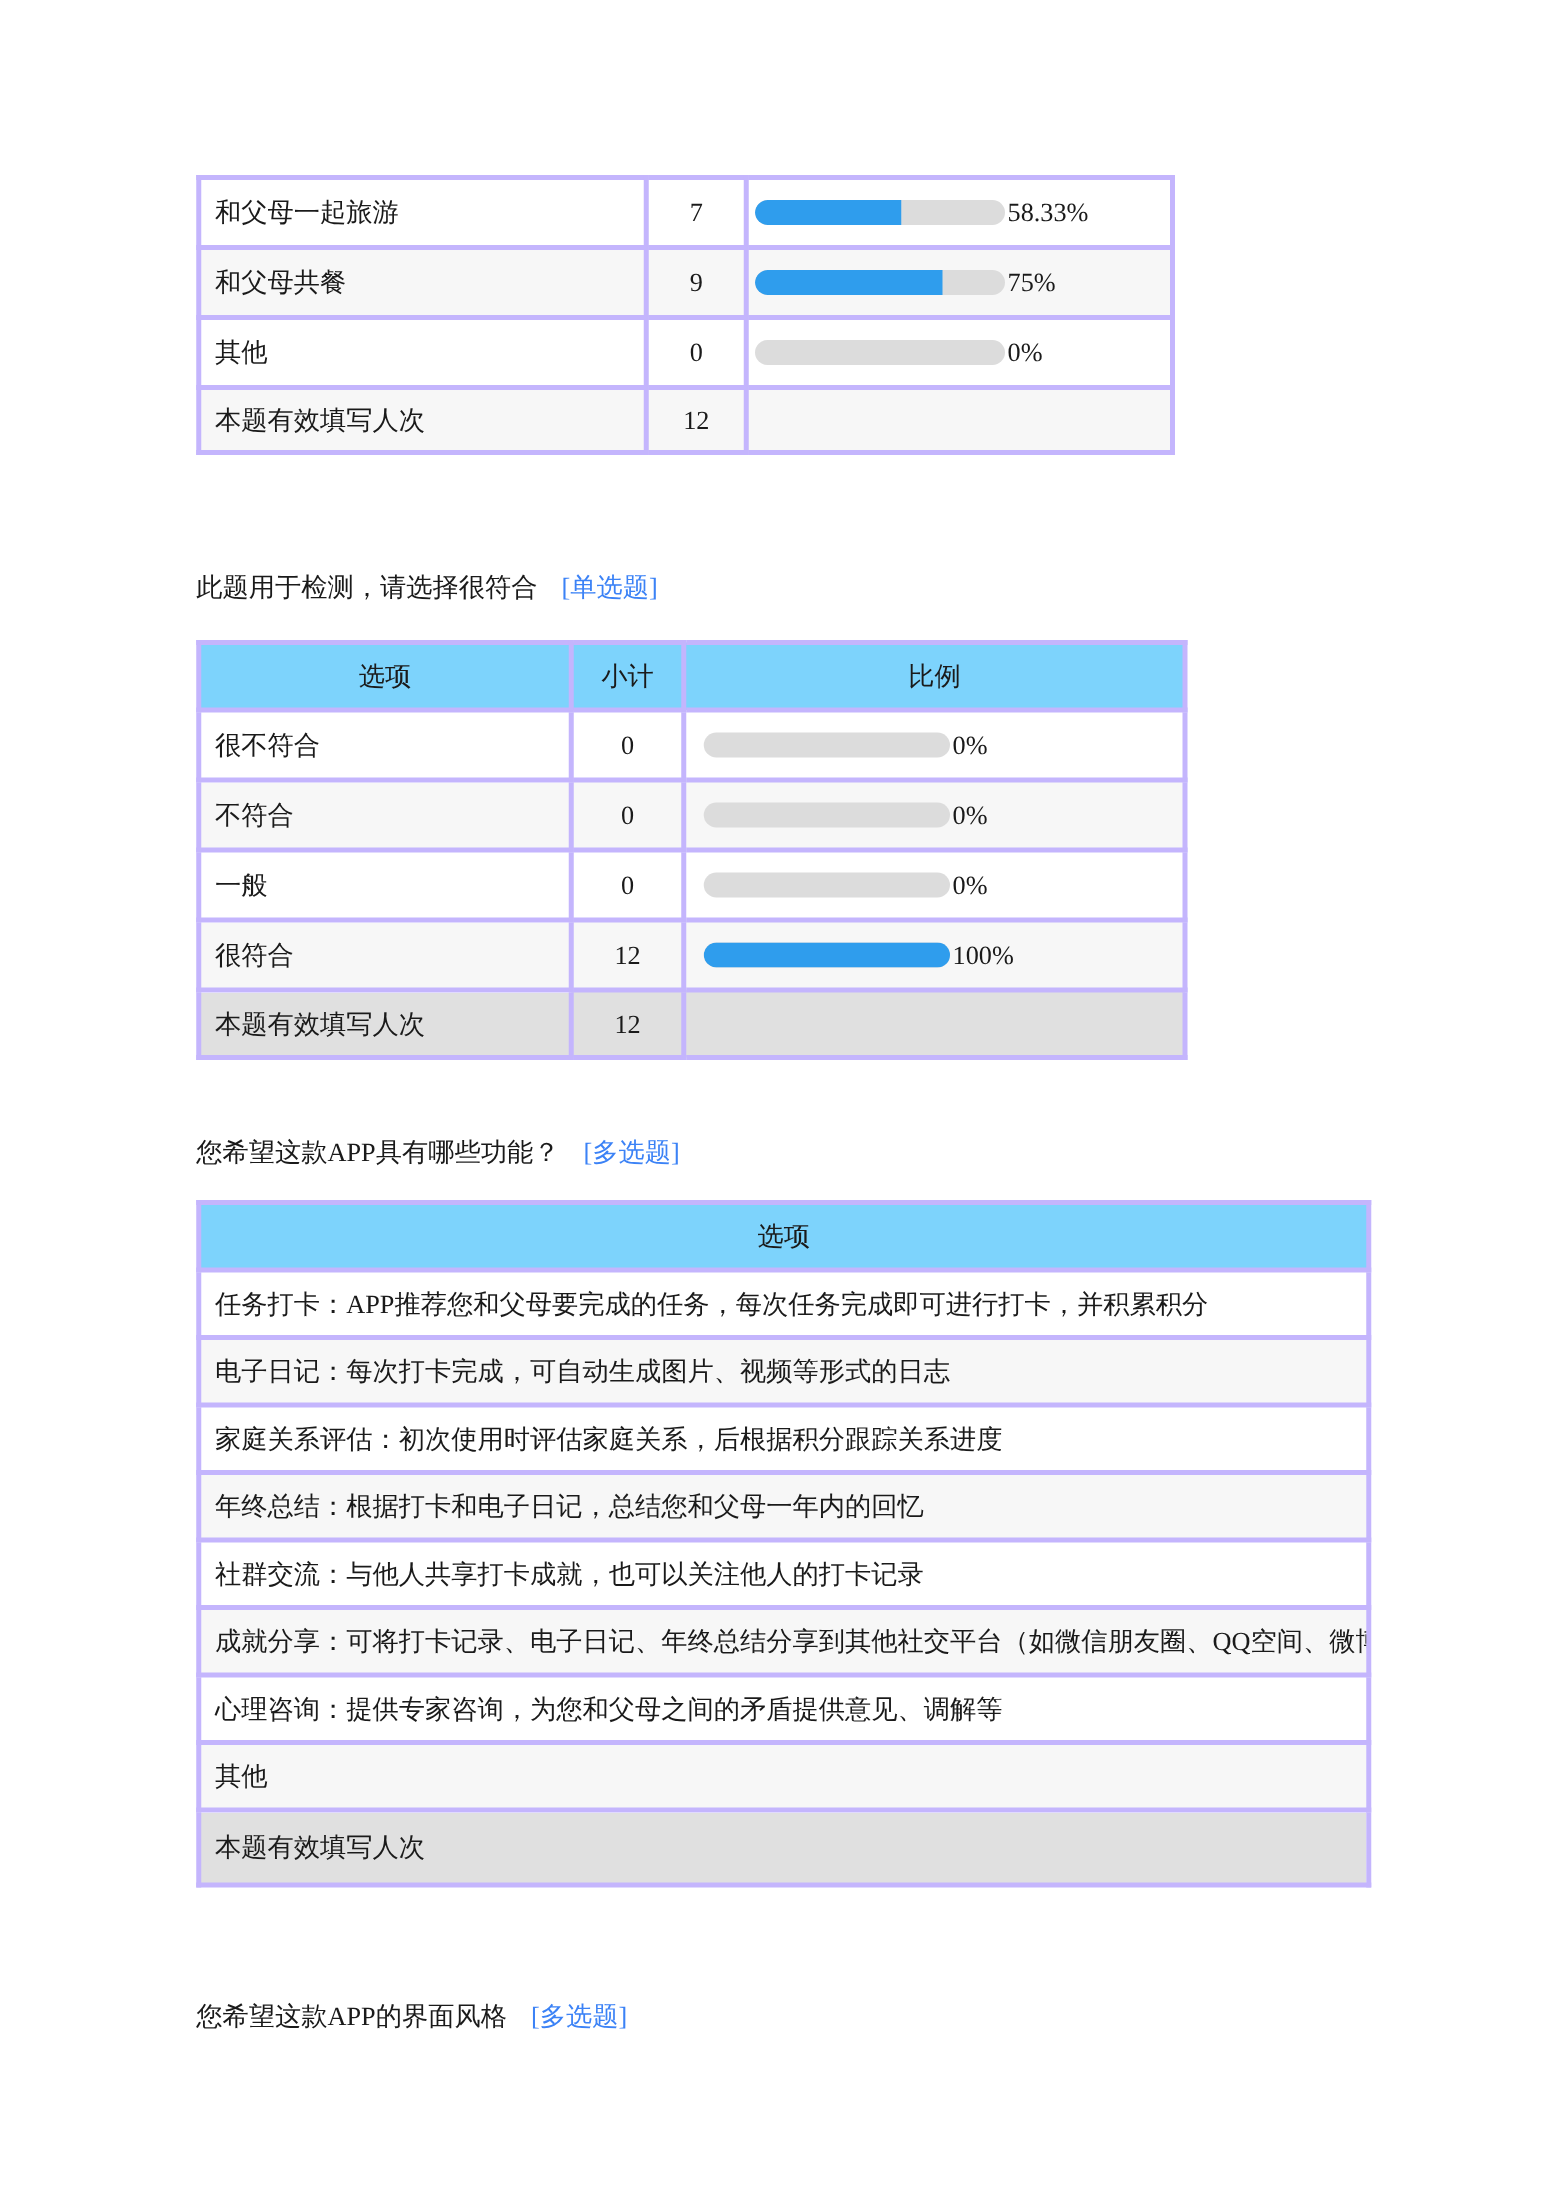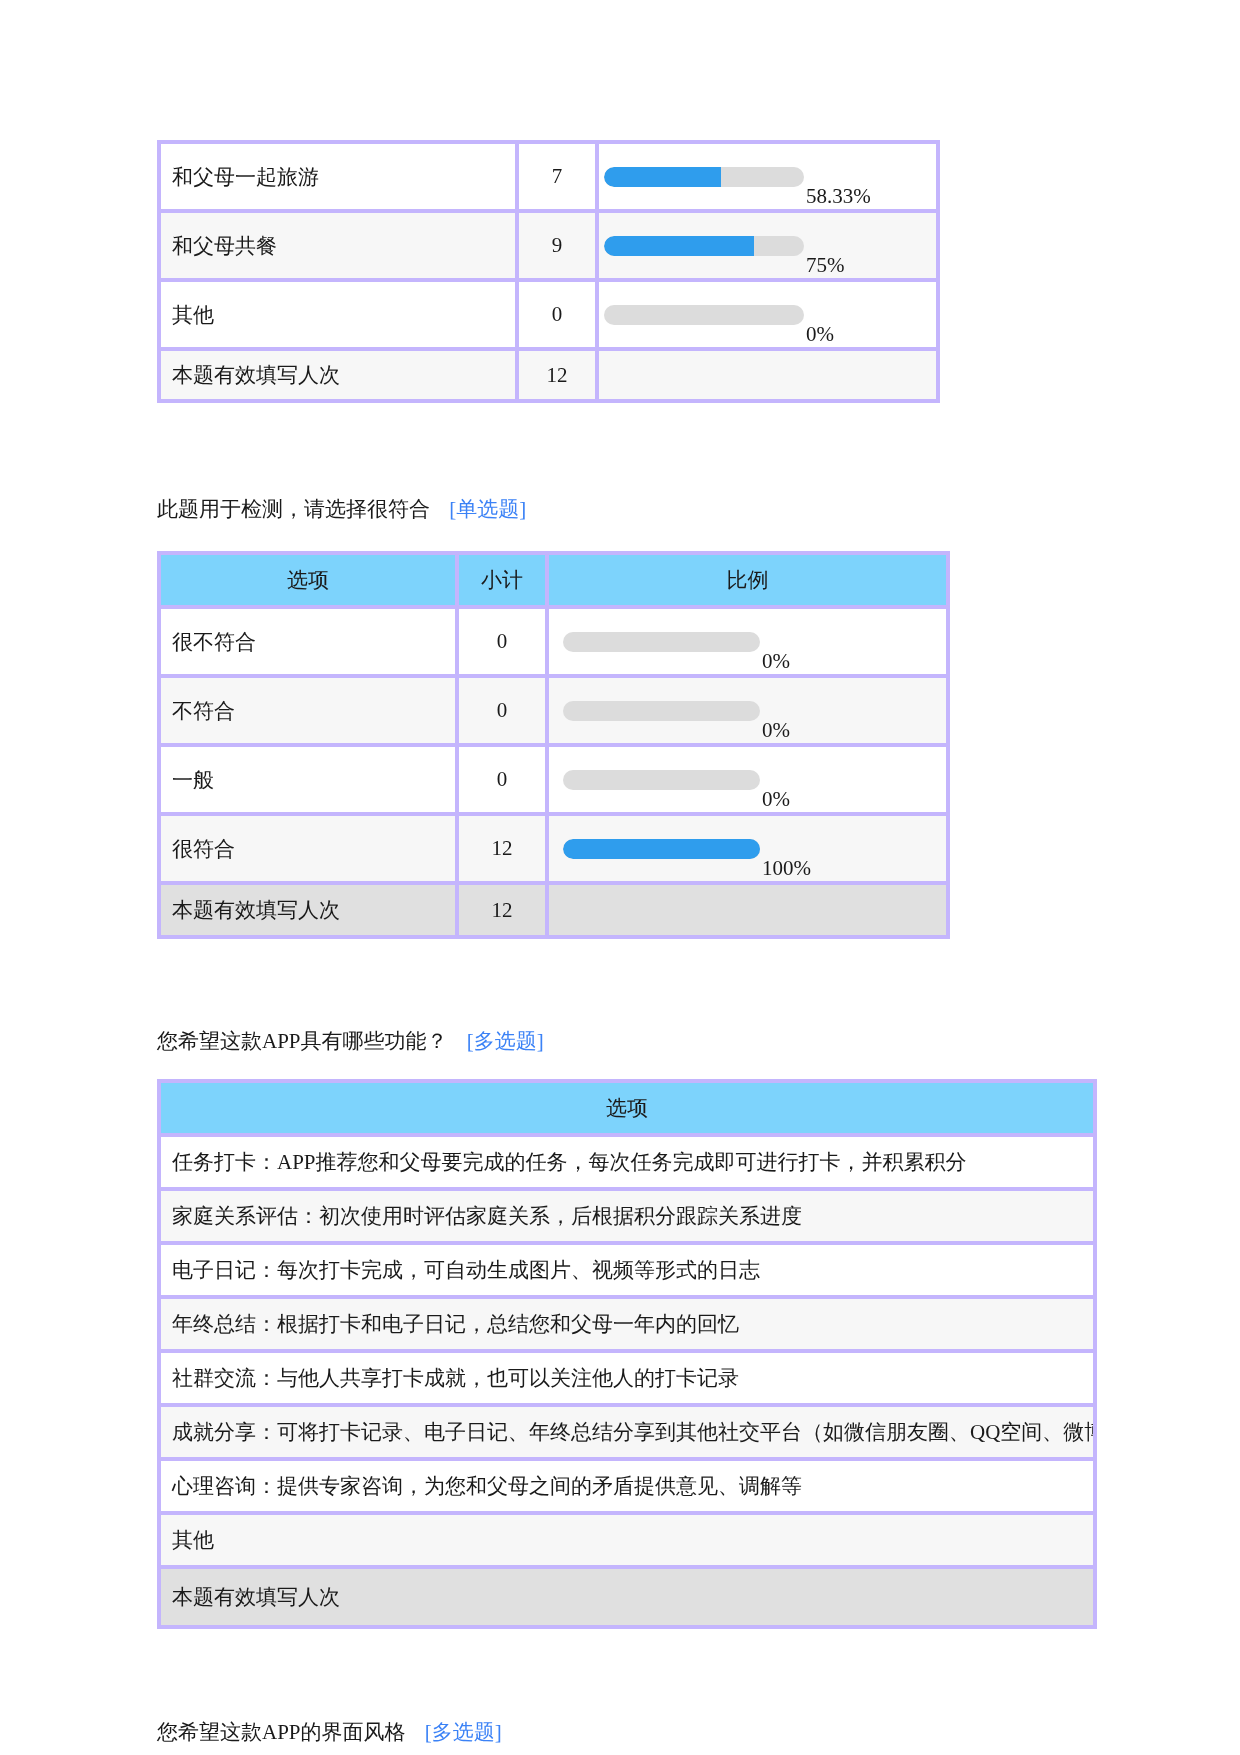--- a/index.html
+++ b/index.html
@@ -36,24 +36,24 @@
   tr.foot td { background:#e0e0e0; }
   .t1 tr.foot td { height:46px; }
   .t2 tr.foot td { height:48px; }
   .t3 tr.foot td { height:54px; }
 
   .barwrap { display:flex; align-items:center; }
   .track { height:20px; background:#dcdcdc; border-radius:10px; overflow:hidden; flex:none; }
   .t1 .track { margin-left:5px; width:200px; }
   .t2 .track { margin-left:14px; width:197px; }
   .fill { height:100%; background:#2f9ded; border-radius:10px 0 0 10px; }
-  .pct { margin-left:2px; flex:none;margin-top:40px; }
+  .pct { margin-left:2px; flex:none; }
 
   .question { margin-top:92px; font-size:21px; }
-  .question.q3 { margin-top:88px; }
+  .question.q3 { margin-top:60px; }
   .question.q4 { margin-top:89px; }
   .qtag { color:#3b82f6; margin-left:14px; text-decoration:none;text-align:right; }
 </style>
 </head>
 <body>
 
 <div class="content">
 
   <table class="t1">
     <colgroup>
@@ -190,24 +190,24 @@
     <thead>
       <tr>
         <th>选项</th>
       </tr>
     </thead>
     <tbody>
       <tr>
           <td class="opt-cell">任务打卡：APP推荐您和父母要完成的任务，每次任务完成即可进行打卡，并积累积分</td>
         </tr>
       <tr>
+          <td class="opt-cell">电子日记：每次打卡完成，可自动生成图片、视频等形式的日志</td>
+        </tr>
+      <tr>
           <td class="opt-cell">家庭关系评估：初次使用时评估家庭关系，后根据积分跟踪关系进度</td>
-        </tr>
-      <tr>
-          <td class="opt-cell">电子日记：每次打卡完成，可自动生成图片、视频等形式的日志</td>
         </tr>
       <tr>
           <td class="opt-cell">年终总结：根据打卡和电子日记，总结您和父母一年内的回忆</td>
         </tr>
       <tr>
           <td class="opt-cell">社群交流：与他人共享打卡成就，也可以关注他人的打卡记录</td>
         </tr>
       <tr>
           <td class="opt-cell">成就分享：可将打卡记录、电子日记、年终总结分享到其他社交平台（如微信朋友圈、QQ空间、微博等）</td>
         </tr>

